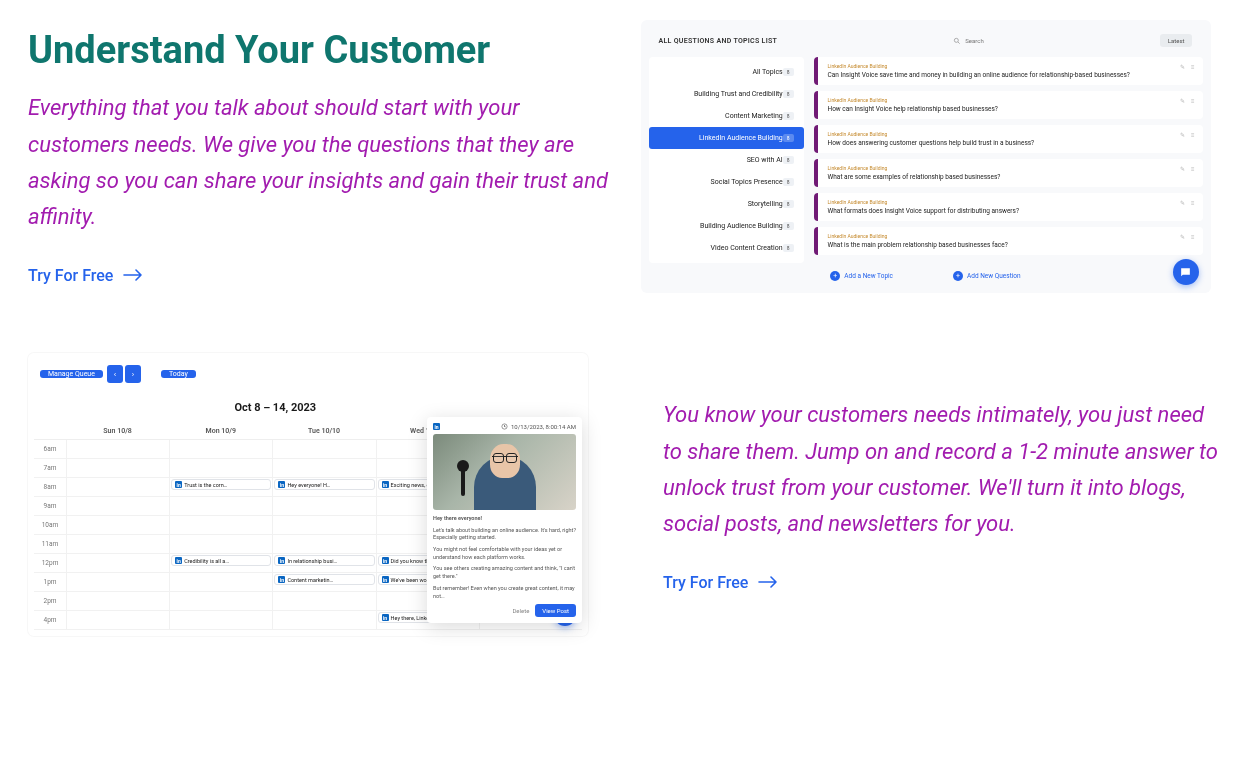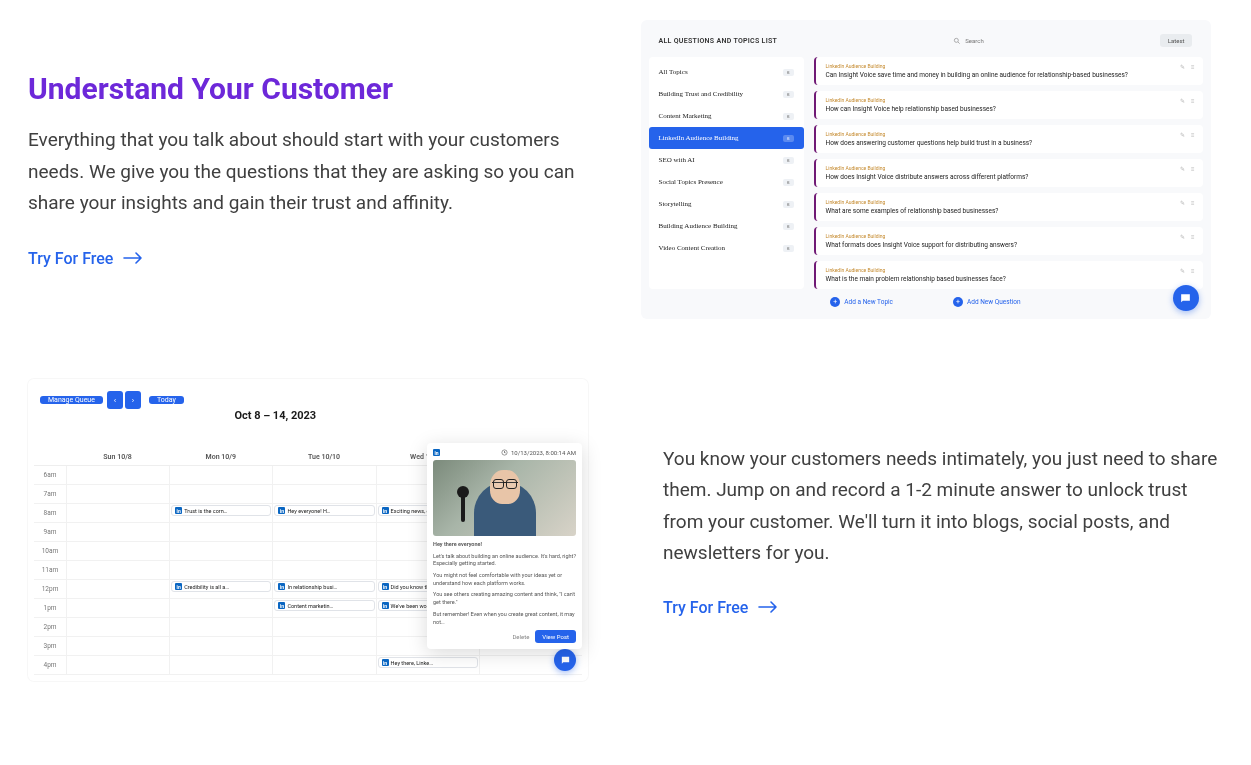--- a/index.html
+++ b/index.html
@@ -1,52 +1,52 @@
 <!DOCTYPE html>
 <html><head>
 <meta charset="utf-8">
 <style>
 * { box-sizing: border-box; margin: 0; padding: 0; }
 body { font-family: -apple-system, BlinkMacSystemFont, "Segoe UI", Roboto, Helvetica, Arial, sans-serif; background: #fff; color: #1a1a1a; width: 1251px; }
 .container { padding: 20px 28px 40px; }
 .section { display: flex; align-items: center; gap: 30px; margin-bottom: 60px; }
 .section-text { flex: 1; max-width: 590px; }
-.section-heading { font-size: 30px; font-weight: 700; color: #6d28d9; margin-bottom: 18px; }
-.section-body { font-size: 19px; line-height: 1.65; color: #404040; margin-bottom: 30px; }
+.section-heading { font-size: 38px; font-weight: 700; color: #0f766e; margin-bottom: 18px; }
+.section-body { font-size: 22px; line-height: 1.65; color: #a21caf; margin-bottom: 30px; font-style: italic; }
 .try-link { display: inline-flex; align-items: center; gap: 10px; color: #2563eb; font-size: 16px; font-weight: 500; text-decoration: none; cursor: pointer; }
 .try-link .arrow { display: inline-block; }
 .mock { flex: 1; }
 
 .mock-q { background: #f8f9fb; border-radius: 6px; padding: 8px; font-size: 7px; width: 570px; position: relative; }
 .mq-top { display: flex; justify-content: space-between; align-items: center; padding: 6px 10px 10px; }
 .mq-title { font-size: 7px; font-weight: 600; letter-spacing: .3px; color: #333; }
 .mq-search { display: flex; align-items: center; gap: 4px; color: #777; font-size: 6px; }
 .mq-sort { background: #e9ecef; padding: 3px 8px; border-radius: 3px; font-size: 6px; color: #555; }
 .mq-body { display: flex; gap: 10px; }
 .mq-left { width: 155px; background: #fff; border-radius: 4px; padding: 4px 0; }
-.mq-topic { display: flex; justify-content: space-between; align-items: center; padding: 7px 10px; cursor: pointer; font-family: Liberation Serif, serif; }
+.mq-topic { display: flex; justify-content: flex-end; align-items: center; padding: 7px 10px; cursor: pointer; }
 .mq-topic.active { background: #2563eb; color: #fff; border-radius: 3px; }
 .mq-badge { background: #eef1f5; color: #555; font-size: 5px; padding: 1px 4px; border-radius: 2px; }
 .mq-topic.active .mq-badge { background: rgba(255,255,255,.25); color: #fff; }
 .mq-right { flex: 1; display: flex; flex-direction: column; gap: 6px; }
-.mq-card { background: #fff; border-radius: 4px; padding: 6px 10px; border-left: 2px solid #701a75; position: relative; }
+.mq-card { background: #fff; border-radius: 4px; padding: 6px 10px; border-left: 4px solid #701a75; position: relative; }
 .mq-tag { font-size: 5px; color: #c58a2e; margin-bottom: 2px; }
 .mq-q { font-size: 6.5px; color: #222; }
 .mq-icons { position: absolute; right: 8px; top: 6px; color: #bbb; font-size: 6px; display: flex; gap: 6px; }
 .mq-add { display: flex; justify-content: center; align-items: center; gap: 4px; padding: 8px 0 4px; color: #2563eb; font-size: 6.5px; }
 .mq-add-plus { width: 10px; height: 10px; background: #2563eb; color: #fff; border-radius: 50%; display: inline-flex; align-items: center; justify-content: center; font-size: 7px; }
 .chat-bubble-1 { position: absolute; right: 12px; bottom: 8px; width: 26px; height: 26px; background: #2563eb; border-radius: 50%; display: flex; align-items: center; justify-content: center; color: #fff; box-shadow: 0 2px 6px rgba(37,99,235,.4); }
 
 .mock-c { background: #fff; border-radius: 6px; width: 560px; font-size: 8px; position: relative; padding: 6px; box-shadow: 0 0 0 1px rgba(0,0,0,.03); }
 .mc-toolbar { display: flex; align-items: center; gap: 4px; padding: 6px; }
 .mc-btn { background: #2563eb; color: #fff; padding: 0 8px; border-radius: 3px; font-size: 7px; }
 .mc-nav { display: flex; gap: 2px; }
 .mc-nav span { background: #2563eb; color: #fff; width: 16px; height: 18px; display: inline-flex; align-items: center; justify-content: center; border-radius: 3px; font-size: 8px; }
-.mc-btn.today { margin-left: 4px; }
-.mc-date { position: absolute; left: 50%; transform: translateX(-90%); top: 30px; font-weight: 700; font-size: 11px; }
+.mc-btn.today { margin-left: 16px; }
+.mc-date { position: absolute; left: 50%; transform: translateX(-90%); top: 48px; font-weight: 700; font-size: 11px; }
 .mc-grid { position: relative; margin-top: 34px; }
 .mc-headrow { display: grid; grid-template-columns: 32px repeat(5, 1fr); border-bottom: 1px solid #eee; }
 .mc-head { text-align: center; font-size: 7px; font-weight: 600; padding: 4px 0; color: #555; }
 .mc-body-grid { position: relative; }
 .mc-row { display: grid; grid-template-columns: 32px repeat(5, 1fr); height: 19px; border-bottom: 1px solid #f1f1f1; }
 .mc-time { font-size: 6.5px; color: #777; display: flex; align-items: center; justify-content: center; }
 .mc-cell { border-left: 1px solid #f1f1f1; position: relative; }
 .mc-event { position: absolute; background: #fff; border: 1px solid #e0e3e8; border-radius: 3px; font-size: 5.5px; padding: 1px 3px; display: flex; align-items: center; gap: 2px; white-space: nowrap; overflow: hidden; }
 .mc-li-icon { width: 7px; height: 7px; background: #0a66c2; color: #fff; font-size: 5px; font-weight: 700; display: inline-flex; align-items: center; justify-content: center; border-radius: 1px; }
 .mc-popup { position: absolute; right: 0; top: -6px; width: 155px; background: #fff; border-radius: 4px; box-shadow: 0 4px 20px rgba(0,0,0,.15); padding: 6px; z-index: 10; }
@@ -158,28 +158,20 @@
               <div class="mq-card">
                 <div class="mq-tag">LinkedIn Audience Building</div>
                 <div class="mq-q">How does answering customer questions help build trust in a business?</div>
                 <div class="mq-icons">
                   <span>✎</span>
                   <span>≡</span>
                 </div>
               </div>
               <div class="mq-card">
                 <div class="mq-tag">LinkedIn Audience Building</div>
-                <div class="mq-q">How does Insight Voice distribute answers across different platforms?</div>
-                <div class="mq-icons">
-                  <span>✎</span>
-                  <span>≡</span>
-                </div>
-              </div>
-              <div class="mq-card">
-                <div class="mq-tag">LinkedIn Audience Building</div>
                 <div class="mq-q">What are some examples of relationship based businesses?</div>
                 <div class="mq-icons">
                   <span>✎</span>
                   <span>≡</span>
                 </div>
               </div>
               <div class="mq-card">
                 <div class="mq-tag">LinkedIn Audience Building</div>
                 <div class="mq-q">What formats does Insight Voice support for distributing answers?</div>
                 <div class="mq-icons">
@@ -342,28 +334,20 @@
                 </div>
                 <div class="mc-cell">
                   <div class="mc-event" style="left:1px;right:1px;top:1px;">
                     <span class="mc-li-icon">in</span>
                     <span>Here are three of…</span>
                   </div>
                 </div>
               </div>
               <div class="mc-row">
                 <div class="mc-time">2pm</div>
-                <div class="mc-cell"></div>
-                <div class="mc-cell"></div>
-                <div class="mc-cell"></div>
-                <div class="mc-cell"></div>
-                <div class="mc-cell"></div>
-              </div>
-              <div class="mc-row">
-                <div class="mc-time">3pm</div>
                 <div class="mc-cell"></div>
                 <div class="mc-cell"></div>
                 <div class="mc-cell"></div>
                 <div class="mc-cell"></div>
                 <div class="mc-cell"></div>
               </div>
               <div class="mc-row">
                 <div class="mc-time">4pm</div>
                 <div class="mc-cell"></div>
                 <div class="mc-cell"></div>

